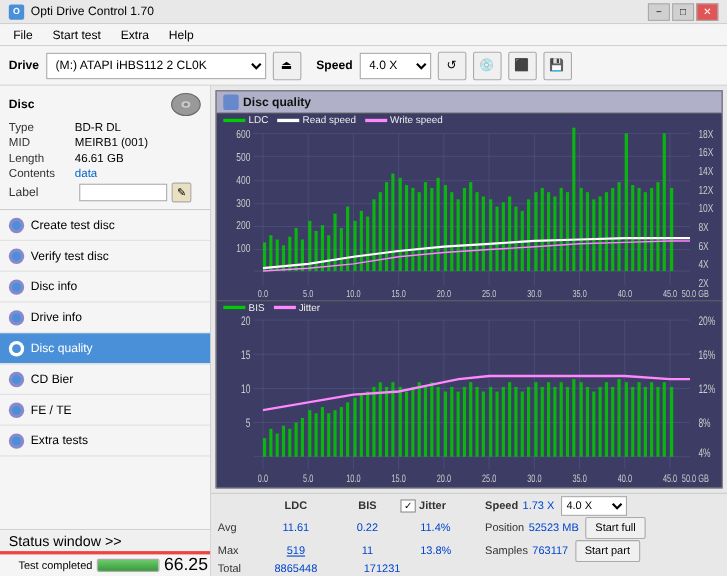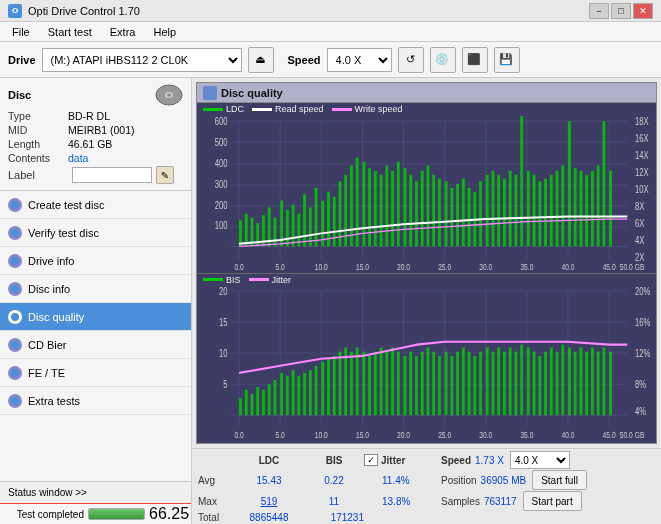--- a/index.html
+++ b/index.html
@@ -225,23 +225,23 @@
     
     .status-bar {
       border-top: 1px solid #ccc;
       background: #f5f5f5;
     }
     .status-window-btn {
       height: 22px;
       display: flex;
       align-items: center;
       padding: 0 8px;
-      font-size: 10px;
+      font-size: 13px;
       cursor: pointer;
-      border-bottom: 1px solid #ef4444;
+      border-bottom: 3px solid #ef4444;
       background: #f0f0f0;
     }
     .progress-row {
       display: flex;
       align-items: center;
       height: 20px;
       padding: 0 4px;
       gap: 4px;
     }
     .status-text { font-size: 10px; flex: 0 0 80px; text-align: right; }
@@ -442,27 +442,27 @@
       <div class="nav-item">
         <div class="nav-icon">
             <div class="nav-icon-inner"></div>
           </div>
         <span>Verify test disc</span>
       </div>
       <div class="nav-item">
         <div class="nav-icon">
             <div class="nav-icon-inner"></div>
           </div>
-        <span>Drive info</span>
+        <span>Disc info</span>
       </div>
       <div class="nav-item">
         <div class="nav-icon">
             <div class="nav-icon-inner"></div>
           </div>
-        <span>Disc info</span>
+        <span>Drive info</span>
       </div>
       <div class="nav-item active">
         <div class="nav-icon">
             <div class="nav-icon-inner"></div>
           </div>
         <span>Disc quality</span>
       </div>
       <div class="nav-item">
         <div class="nav-icon">
             <div class="nav-icon-inner"></div>
@@ -791,25 +791,25 @@
             <span style="width:60px;text-align:left;font-size:10px;font-weight:bold;color:#333;">Jitter</span>
             <span style="font-size:10px;font-weight:bold;color:#333;margin-right:4px;">Speed</span>
             <span style="font-size:10px;color:#0044cc;margin-right:6px;">1.73 X</span>
             <select style="height:18px;font-size:10px;border:1px solid #aaa;background:white;width:60px;">
               <option>4.0 X</option>
             </select>
           </div>
 
           <div style="display:flex;align-items:center;">
             <span style="width:36px;font-size:10px;color:#333;">Avg</span>
-            <span style="width:70px;text-align:center;font-size:10px;color:#0044cc;">15.43</span>
+            <span style="width:70px;text-align:center;font-size:10px;color:#0044cc;">11.61</span>
             <span style="width:60px;text-align:center;font-size:10px;color:#0044cc;">0.22</span>
             <span style="width:77px;text-align:left;font-size:10px;color:#0044cc;padding-left:18px;">11.4%</span>
             <span style="font-size:10px;color:#333;margin-right:4px;">Position</span>
-            <span style="font-size:10px;color:#0044cc;margin-right:6px;">36905 MB</span>
+            <span style="font-size:10px;color:#0044cc;margin-right:6px;">52523 MB</span>
             <button class="start-btn">Start full</button>
           </div>
 
           <div style="display:flex;align-items:center;">
             <span style="width:36px;font-size:10px;color:#333;">Max</span>
             <span style="width:70px;text-align:center;font-size:10px;color:#0044cc;text-decoration:underline;">519</span>
             <span style="width:60px;text-align:center;font-size:10px;color:#0044cc;">11</span>
             <span style="width:77px;text-align:left;font-size:10px;color:#0044cc;padding-left:18px;">13.8%</span>
             <span style="font-size:10px;color:#333;margin-right:4px;">Samples</span>
             <span style="font-size:10px;color:#0044cc;margin-right:6px;">763117</span>

